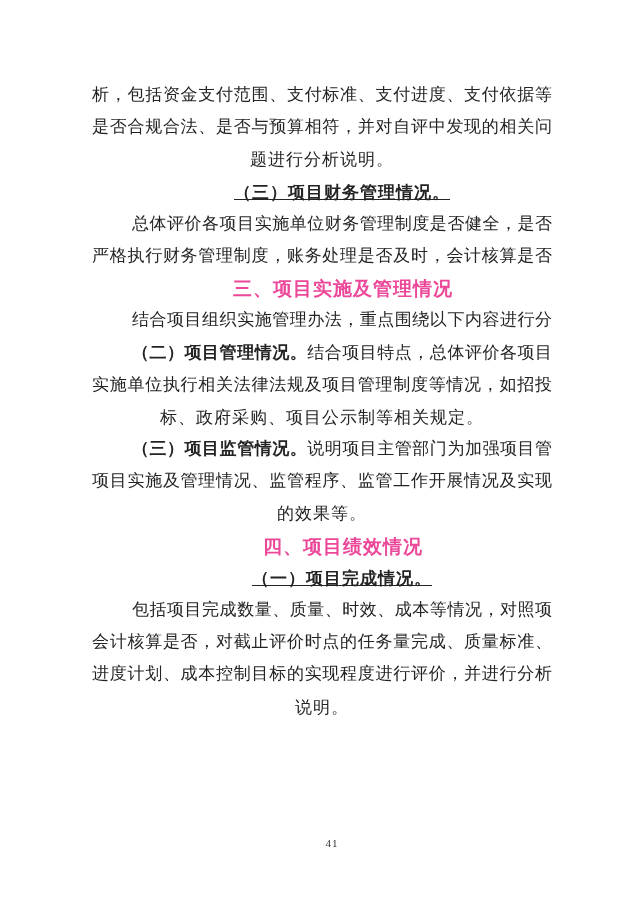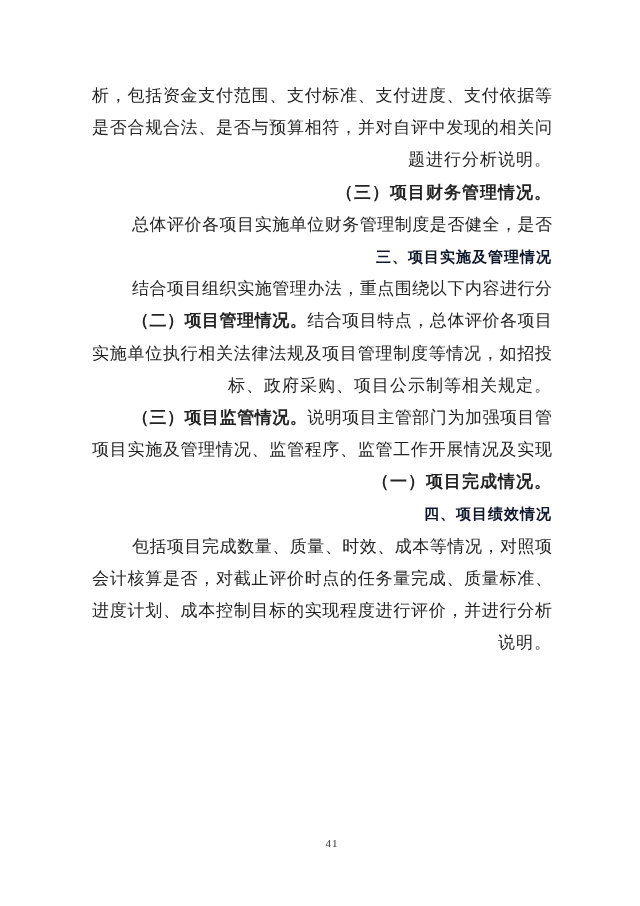--- a/index.html
+++ b/index.html
@@ -19,38 +19,39 @@
     left: 92px;
     top: 80px;
     width: 460px;
   }
   .line {
     font-family: "Liberation Serif", "DejaVu Serif", serif;
     font-size: 17px;
     line-height: 32.2px;
     height: 32.2px;
     color: #242424;
-    text-align: right;
+    text-align: center;
     letter-spacing: 1px;
     white-space: normal;
     overflow: visible;
   }
   .line.justify {
     letter-spacing: 0;
     text-align: justify;
     text-align-last: justify;
     text-justify: inter-character;
+    font-family: Liberation Mono, monospace;
   }
   .line.indent { text-indent: 40px; }
-  .line.sub { font-weight: bold; }
+  .line.sub { font-weight: bold; text-decoration: underline; }
   .line.heading {
     font-family: "Liberation Sans", "DejaVu Sans", sans-serif;
     font-weight: 700;
-    font-size: 15px;
-    color: #0f172a;
+    font-size: 19px;
+    color: #ec4899;
   }
   .line.heading.indent { text-indent: 42px; }
   .seg-bold { font-weight: bold; }
   .page-number {
     position: absolute;
     left: 12px;
     top: 837px;
     width: 640px;
     text-align: center;
     font-family: "Liberation Serif", "DejaVu Serif", serif;
@@ -62,28 +63,30 @@
 </head>
 <body>
 
 <div class="page">
   <div class="text-column" id="lines">
       <div class="line body justify"><span>析，包括资金支付范围、支付标准、支付进度、支付依据等</span></div>
       <div class="line body justify"><span>是否合规合法、是否与预算相符，并对自评中发现的相关问</span></div>
       <div class="line body"><span>题进行分析说明。</span></div>
       <div class="line sub indent"><span class="seg-bold">（三）项目财务管理情况。</span></div>
       <div class="line body justify indent"><span>总体评价各项目实施单位财务管理制度是否健全，是否</span></div>
+      <div class="line body justify"><span>严格执行财务管理制度，账务处理是否及时，会计核算是否</span></div>
       <div class="line heading indent"><span class="seg-bold">三、项目实施及管理情况</span></div>
       <div class="line body justify indent"><span>结合项目组织实施管理办法，重点围绕以下内容进行分</span></div>
       <div class="line body justify indent"><span class="seg-bold">（二）项目管理情况。</span><span>结合项目特点，总体评价各项目</span></div>
       <div class="line body justify"><span>实施单位执行相关法律法规及项目管理制度等情况，如招投</span></div>
       <div class="line body"><span>标、政府采购、项目公示制等相关规定。</span></div>
       <div class="line body justify indent"><span class="seg-bold">（三）项目监管情况。</span><span>说明项目主管部门为加强项目管</span></div>
       <div class="line body justify"><span>项目实施及管理情况、监管程序、监管工作开展情况及实现</span></div>
+      <div class="line body"><span>的效果等。</span></div>
+      <div class="line heading indent"><span class="seg-bold">四、项目绩效情况</span></div>
       <div class="line sub indent"><span class="seg-bold">（一）项目完成情况。</span></div>
-      <div class="line heading indent"><span class="seg-bold">四、项目绩效情况</span></div>
       <div class="line body justify indent"><span>包括项目完成数量、质量、时效、成本等情况，对照项</span></div>
       <div class="line body justify"><span>会计核算是否，对截止评价时点的任务量完成、质量标准、</span></div>
       <div class="line body justify"><span>进度计划、成本控制目标的实现程度进行评价，并进行分析</span></div>
       <div class="line body"><span>说明。</span></div>
     </div>
   <div class="page-number">41</div>
 </div>
 
 </body></html>

